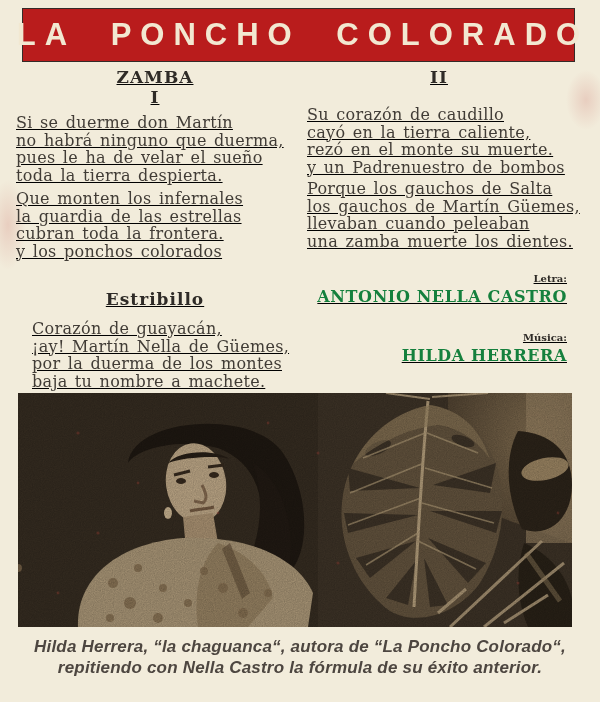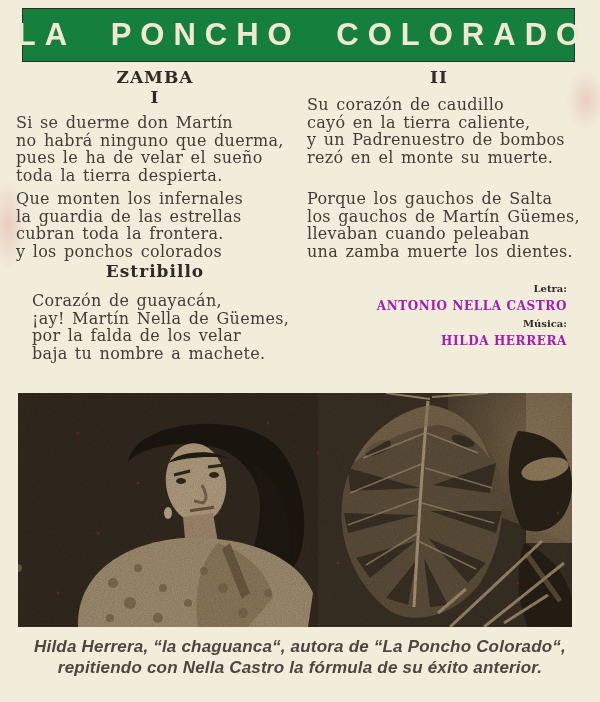--- a/index.html
+++ b/index.html
@@ -10,61 +10,61 @@
     position:relative;
     overflow:hidden;
   }
   .smudge {
     position:absolute; border-radius:50%;
     background:radial-gradient(closest-side, rgba(214,150,140,.35), rgba(214,150,140,0));
     pointer-events:none;
   }
   .banner {
     position:absolute; left:22px; top:8px; width:553px; height:54px;
-    background:#15803d;
+    background:#b91c1c;
     display:flex; align-items:center; justify-content:center;
     box-shadow:0 0 0 1px #352b28 inset;
   }
   .banner span {
     color:#f2e8d1;
     font-family:"Liberation Sans", sans-serif;
     font-weight:bold; font-size:31px;
     letter-spacing:9px; word-spacing:18px;
     white-space:nowrap;
     text-indent:9px;
   }
-  .col { position:absolute; top:68px; }
+  .col { position:absolute; top:68px;text-decoration:underline; }
   .col-left  { left:12px;  width:286px; }
   .col-right { left:303px; width:272px; }
   .h-genre, .h-num, .h-est {
     text-align:center; font-weight:bold; font-size:17px; color:#2f2b27;
     line-height:18px; letter-spacing:1px;
   }
   .h-num { margin-top:2px; }
   .stanza { margin:0 0 0 4px; }
   .vline {
     font-size:16px; line-height:17.5px; color:#413c36;
     letter-spacing:.3px; word-spacing:2px; white-space:nowrap;
   }
   .st-1 { margin-top:8px; }
   .st-2 { margin-top:6px; }
-  .h-est { margin-top:2px; }
+  .h-est { margin-top:30px; }
   .st-3 { margin-top:12px;margin-left:20px; }
-  .st-r1 { margin-top:10px; }
-  .st-r2 { margin-top:24px; }
+  .st-r1 { margin-top:20px; }
+  .st-r2 { margin-top:4px; }
   .credits { text-align:right; padding-right:8px; }
   .credit-role {
     font-weight:bold; font-size:10px; color:#2f2b27; line-height:17.5px;
   }
   .credit-name {
-    font-weight:bold; font-size:12px; color:#a21caf; line-height:17.5px;
+    font-weight:bold; font-size:16px; color:#15803d; line-height:17.5px;
     letter-spacing:.6px;
   }
   .cr-1 { margin-top:20px; }
-  .cr-2 { }
+  .cr-2 { margin-top:24px; }
   .photo {
     position:absolute; left:18px; top:393px; width:554px; height:234px;
     background:#453a2c;
   }
   .photo svg { display:block; }
   .caption {
     position:absolute; left:0; top:636px; width:600px;
     text-align:center;
     font-family:"Liberation Sans", sans-serif;
     font-style:italic; font-weight:bold;
@@ -98,33 +98,33 @@
     <div class="vline">la guardia de las estrellas</div>
     <div class="vline">cubran toda la frontera.</div>
     <div class="vline">y los ponchos colorados</div>
   </div>
 
   <div class="h-est">Estribillo</div>
 
   <div class="stanza st-3">
     <div class="vline">Corazón de guayacán,</div>
     <div class="vline">¡ay! Martín Nella de Güemes,</div>
-    <div class="vline">por la falda de los velar</div>
+    <div class="vline">por la duerma de los montes</div>
     <div class="vline">baja tu nombre a machete.</div>
   </div>
 </div>
 
 <div class="col col-right">
   <div class="h-num" style="margin-top:0;">II</div>
 
   <div class="stanza st-r1">
     <div class="vline">Su corazón de caudillo</div>
     <div class="vline">cayó en la tierra caliente,</div>
+    <div class="vline">rezó en el monte su muerte.</div>
     <div class="vline">y un Padrenuestro de bombos</div>
-    <div class="vline">rezó en el monte su muerte.</div>
   </div>
 
   <div class="stanza st-r2">
     <div class="vline">Porque los gauchos de Salta</div>
     <div class="vline">los gauchos de Martín Güemes,</div>
     <div class="vline">llevaban cuando peleaban</div>
     <div class="vline">una zamba muerte los dientes.</div>
   </div>
 
   <div class="credits">

